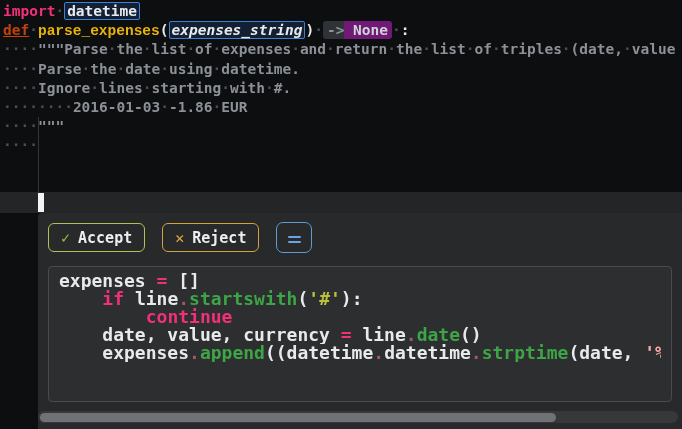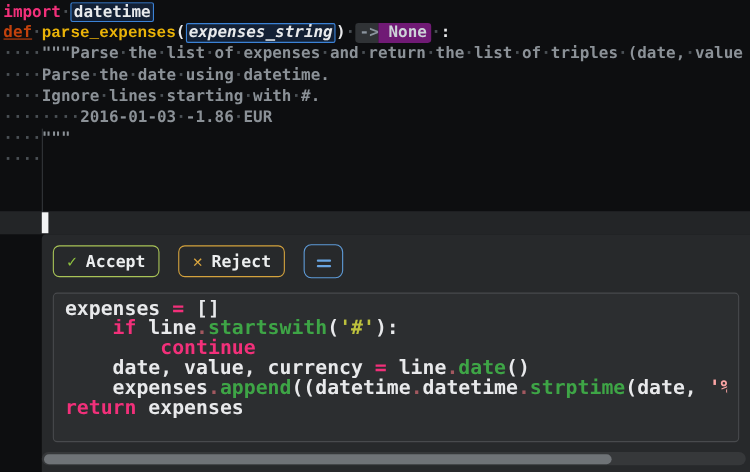--- a/index.html
+++ b/index.html
@@ -87,20 +87,19 @@
           <span class="menu-bar" style="margin-top:3px;display:block;"></span>
         </span>
       </button>
     </div>
     <div class="codeblock">
         <div class="code-line"><span class="fg">expenses </span><span class="kw">=</span><span class="fg"> []</span></div>
         <div class="code-line"><span class="fg">    </span><span class="kw">if</span><span class="fg"> line</span><span class="dotc">.</span><span class="meth">startswith</span><span class="fg">(</span><span class="str">'#'</span><span class="fg">):</span></div>
         <div class="code-line"><span class="fg">        </span><span class="kw">continue</span></div>
         <div class="code-line"><span class="fg">    date, value, currency </span><span class="kw">=</span><span class="fg"> line</span><span class="dotc">.</span><span class="meth">date</span><span class="fg">()</span></div>
         <div class="code-line"><span class="fg">    expenses</span><span class="dotc">.</span><span class="meth">append</span><span class="fg">((datetime</span><span class="dotc">.</span><span class="fg">datetime</span><span class="dotc">.</span><span class="meth">strptime</span><span class="fg">(date, </span><span class="str2">'%Y-%m-%d'</span><span class="fg">), </span><span class="flt">float</span><span class="fg">(val</span></div>
-        <div class="code-line"><span class="kw">return</span><span class="fg"> expenses</span></div>
       </div>
     <div class="scrollbar">
       <div class="scroll-thumb"></div>
     </div>
   </div>
 
 </div>
 
 </body></html>

